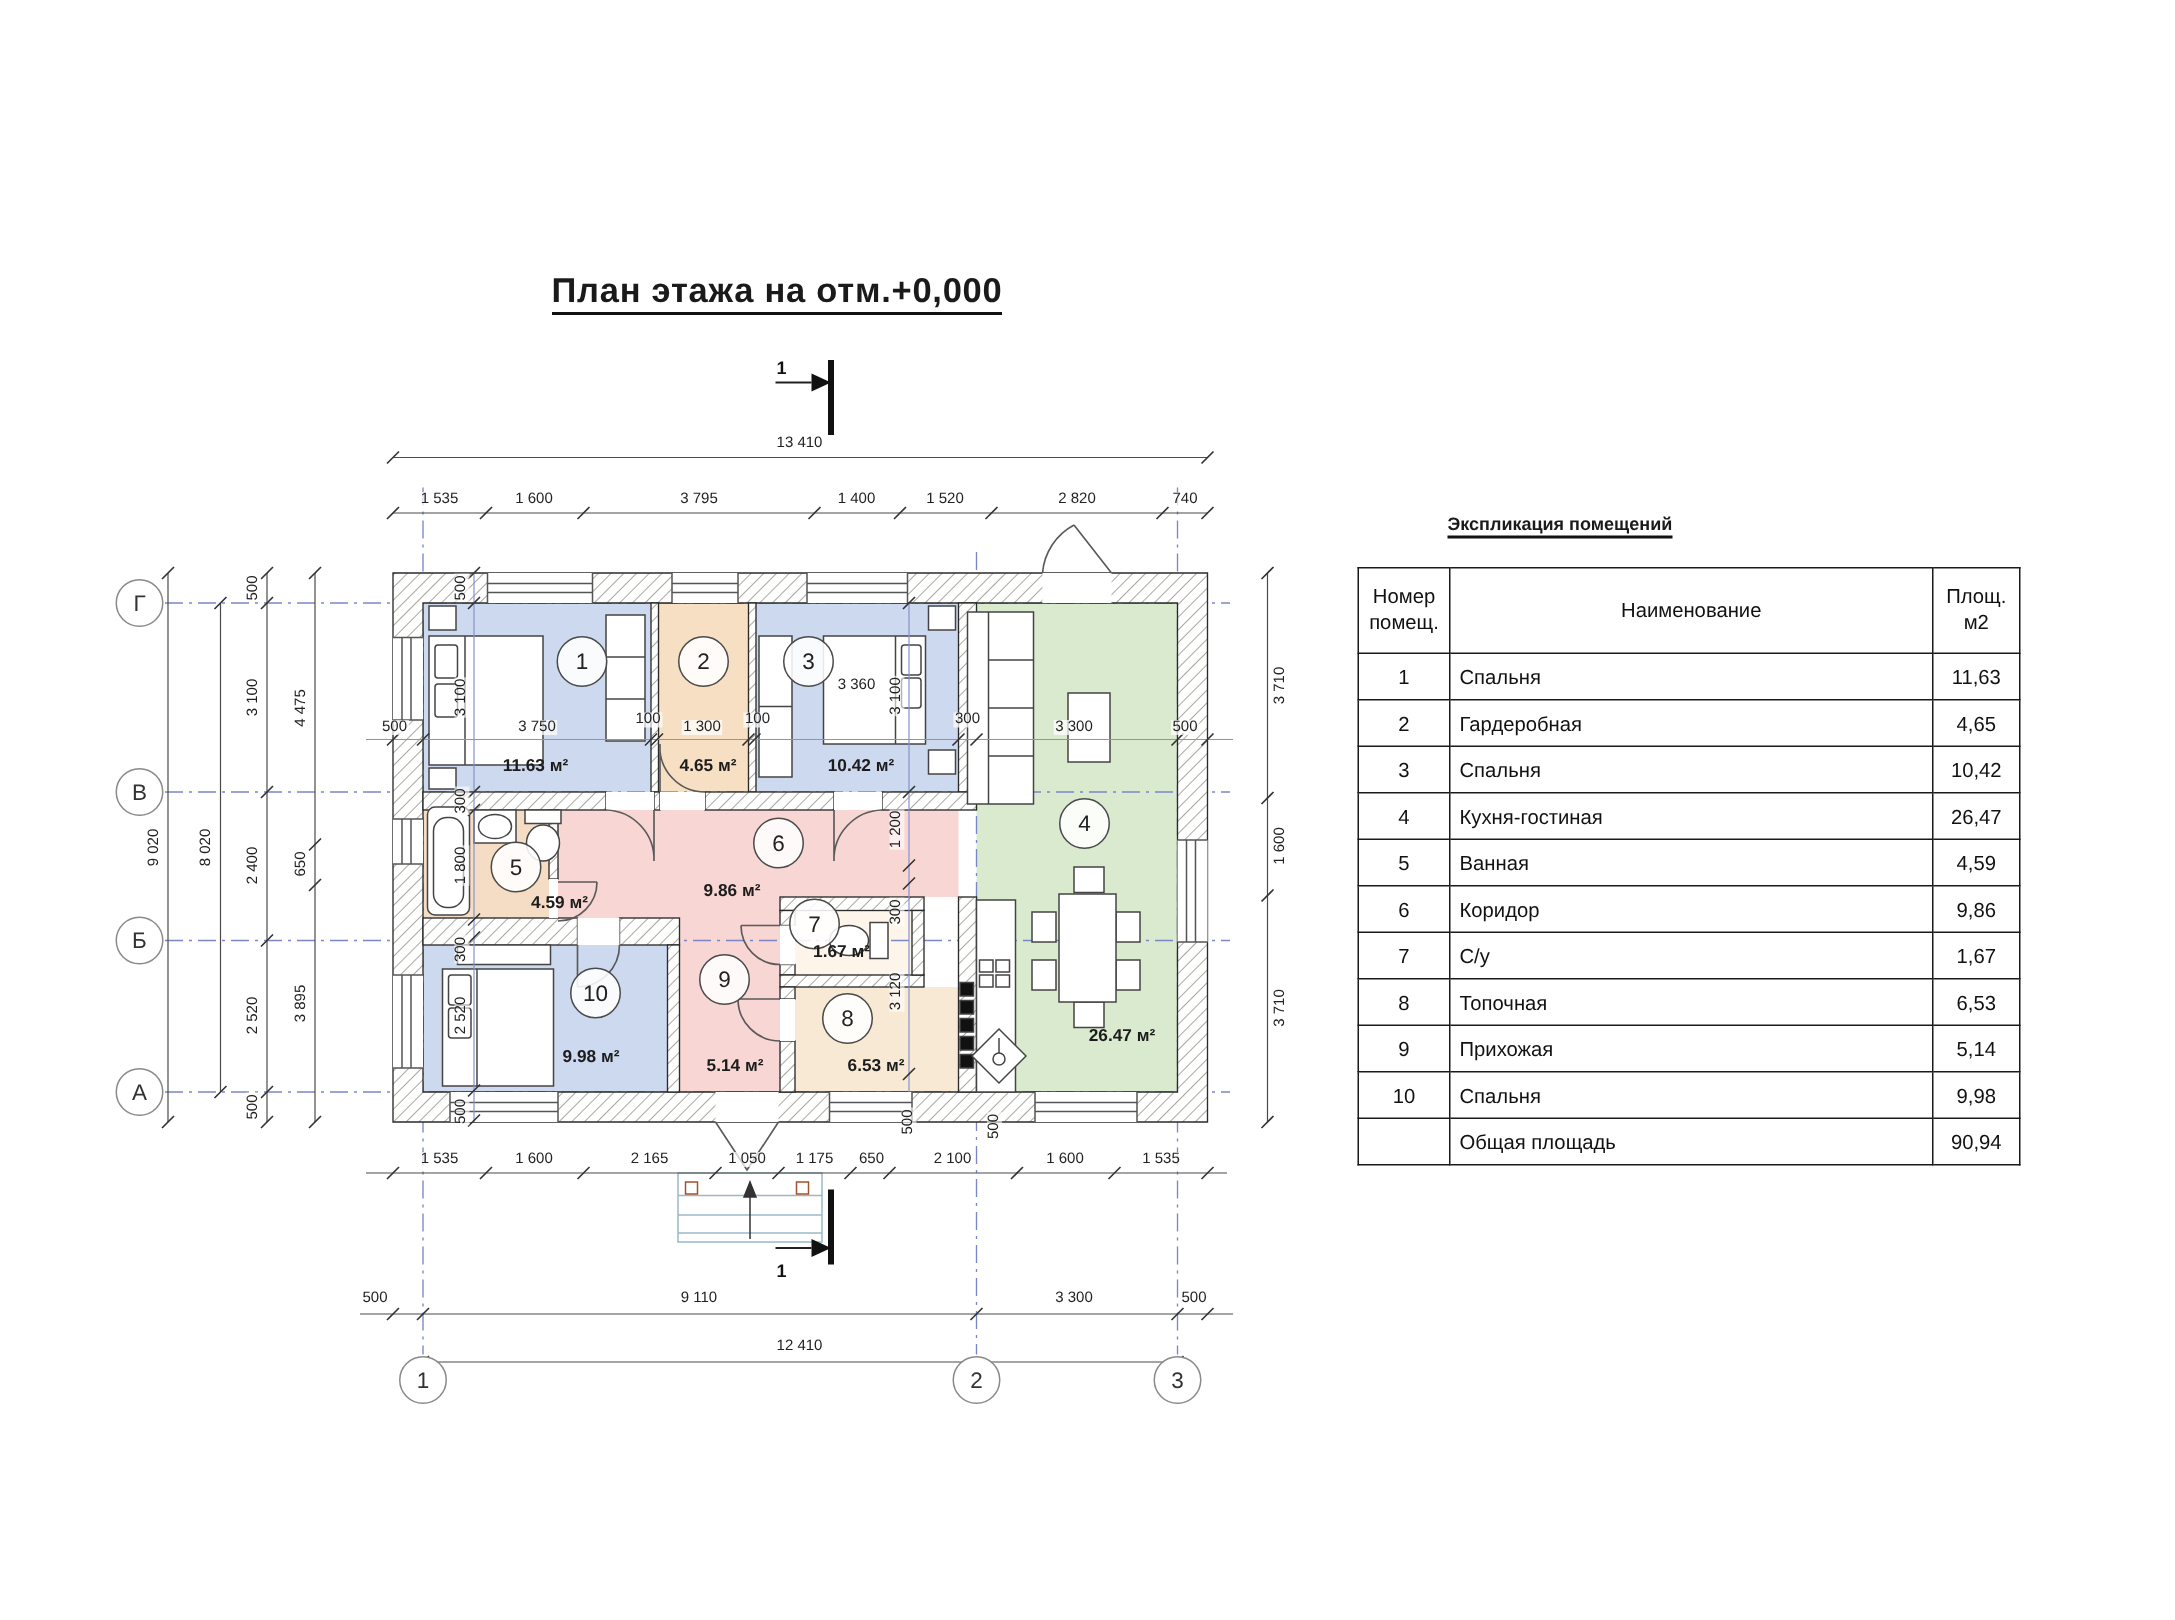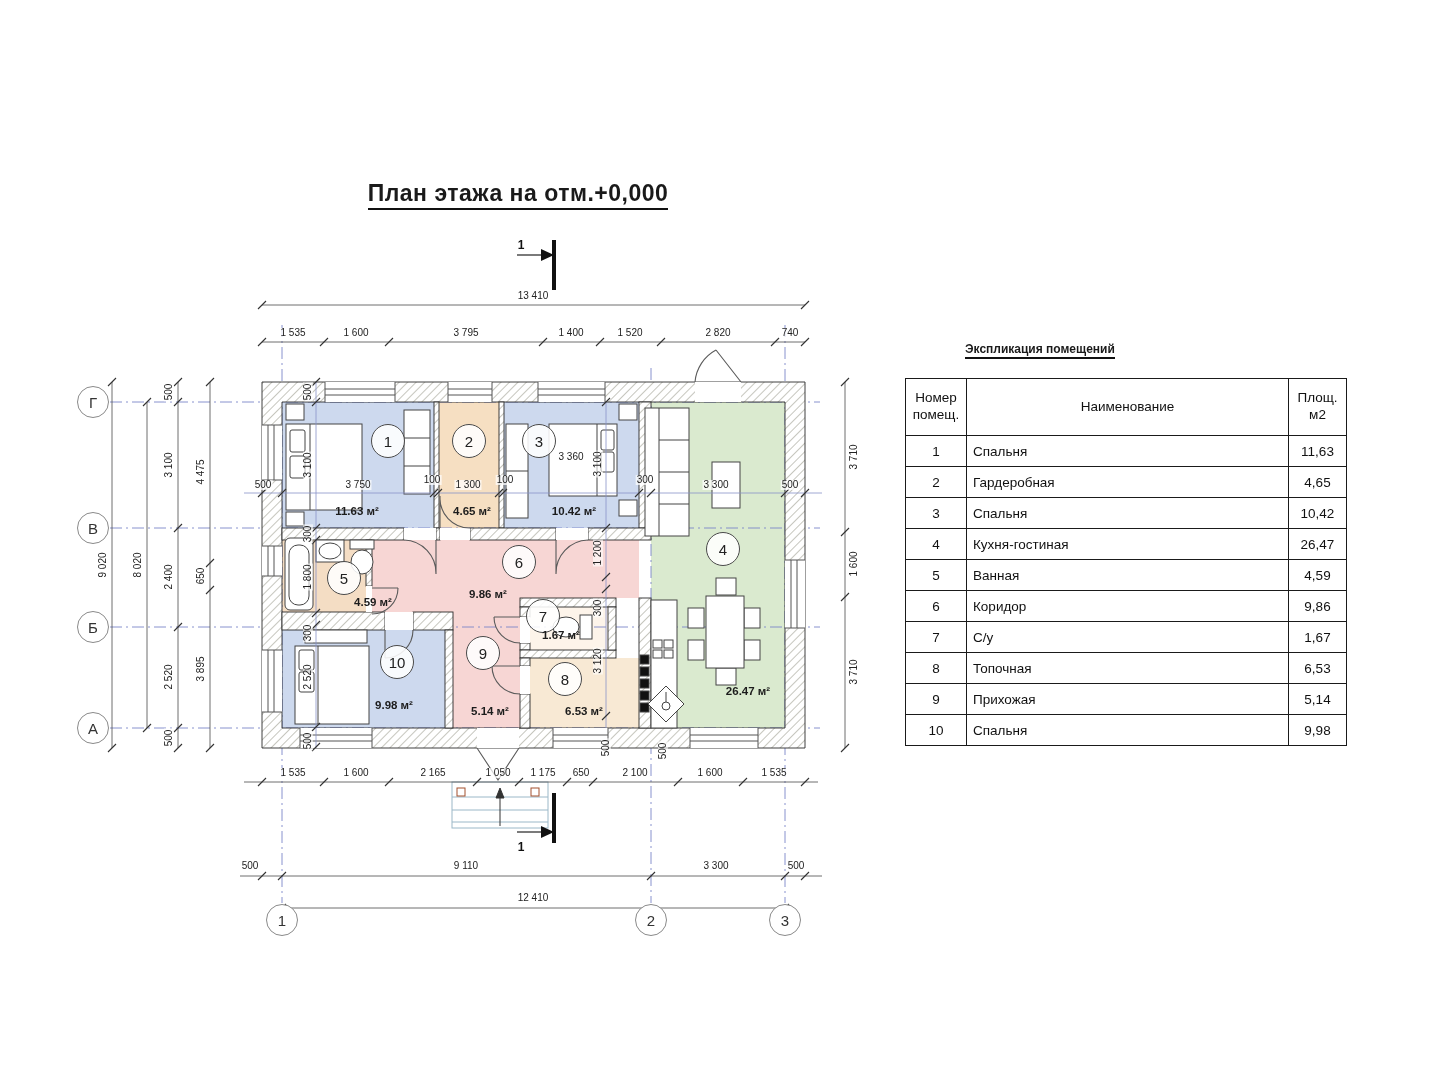--- a/index.html
+++ b/index.html
@@ -458,14 +458,19 @@
     <tr>
         <td class="c-num">9</td>
         <td class="c-name">Прихожая</td>
         <td class="c-area">5,14</td>
       </tr>
     <tr>
         <td class="c-num">10</td>
         <td class="c-name">Спальня</td>
         <td class="c-area">9,98</td>
       </tr>
+    <tr>
+        <td class="c-num"></td>
+        <td class="c-name">Общая площадь</td>
+        <td class="c-area">90,94</td>
+      </tr>
   </tbody>
 </table>
 
 </body></html>

